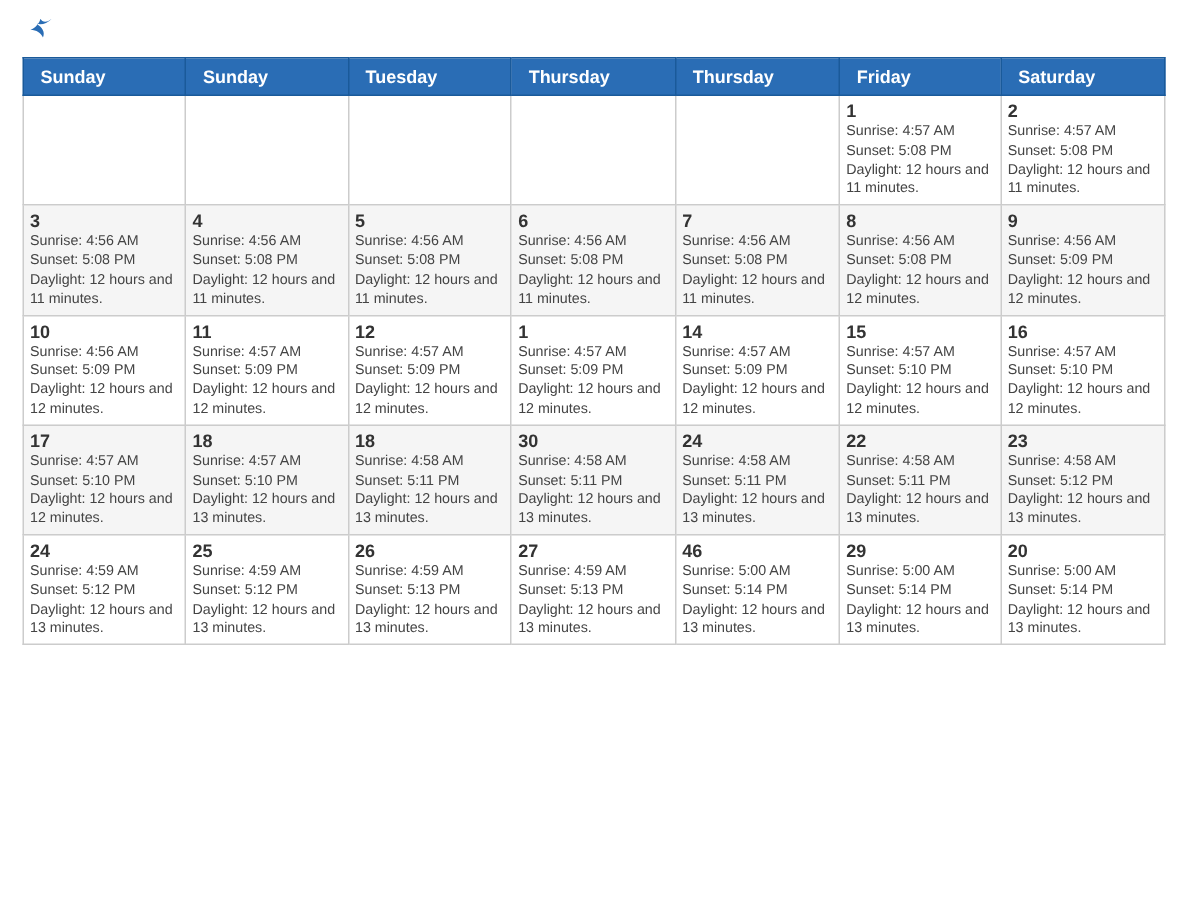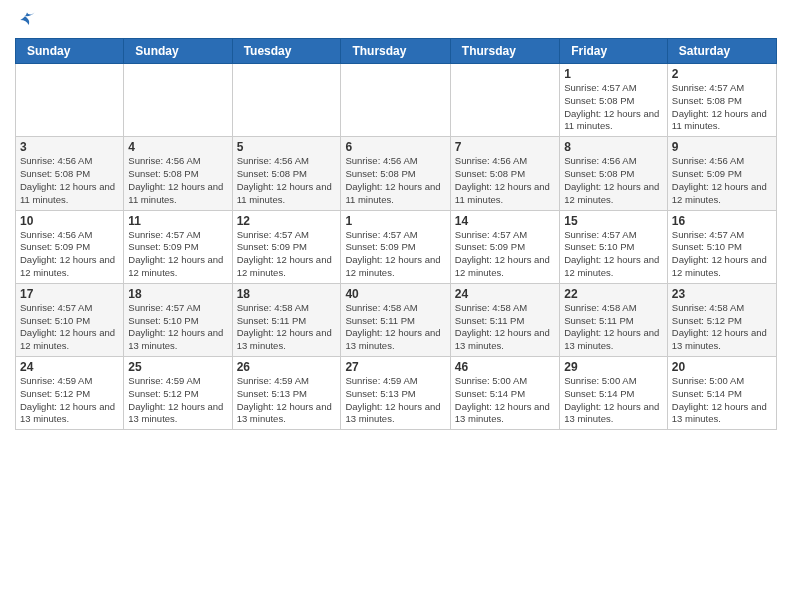--- a/index.html
+++ b/index.html
@@ -249,21 +249,21 @@
 Sunset: 5:10 PM
 Daylight: 12 hours and 13 minutes.</div>
           </td>
           <td>
             <span class="day-number">18</span>
             <div class="day-info" style="white-space: pre-line;">Sunrise: 4:58 AM
 Sunset: 5:11 PM
 Daylight: 12 hours and 13 minutes.</div>
           </td>
           <td>
-            <span class="day-number">40</span>
+            <span class="day-number">30</span>
             <div class="day-info" style="white-space: pre-line;">Sunrise: 4:58 AM
 Sunset: 5:11 PM
 Daylight: 12 hours and 13 minutes.</div>
           </td>
           <td>
             <span class="day-number">24</span>
             <div class="day-info" style="white-space: pre-line;">Sunrise: 4:58 AM
 Sunset: 5:11 PM
 Daylight: 12 hours and 13 minutes.</div>
           </td>

